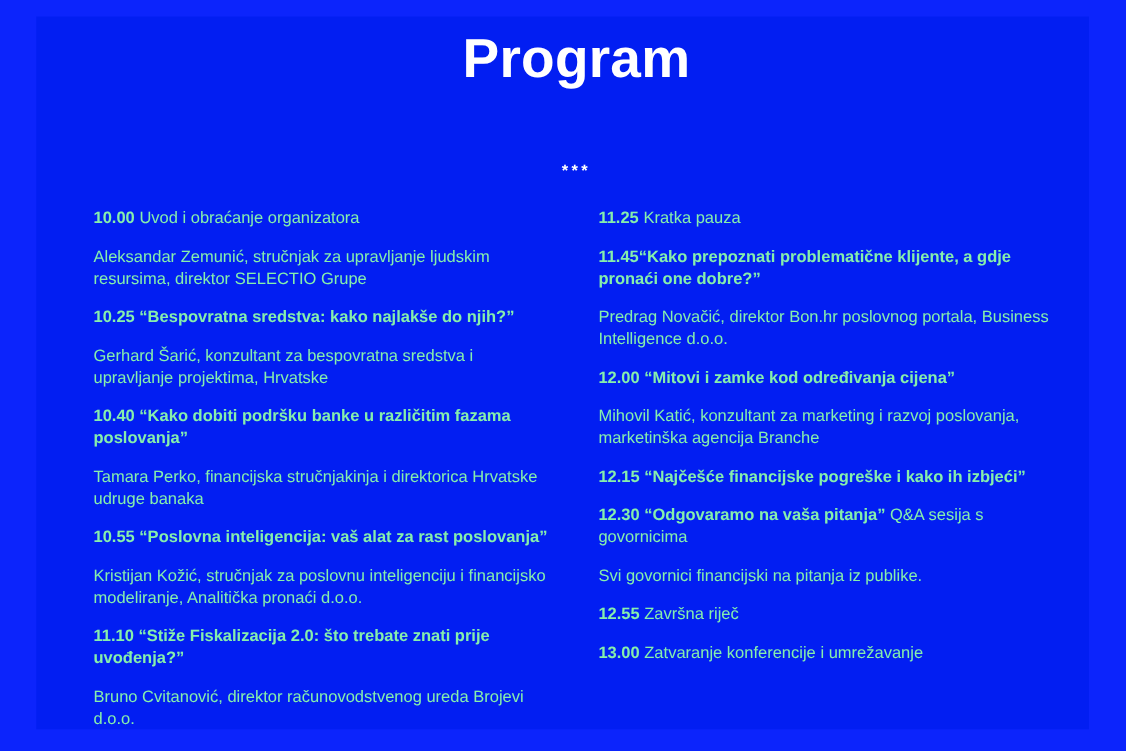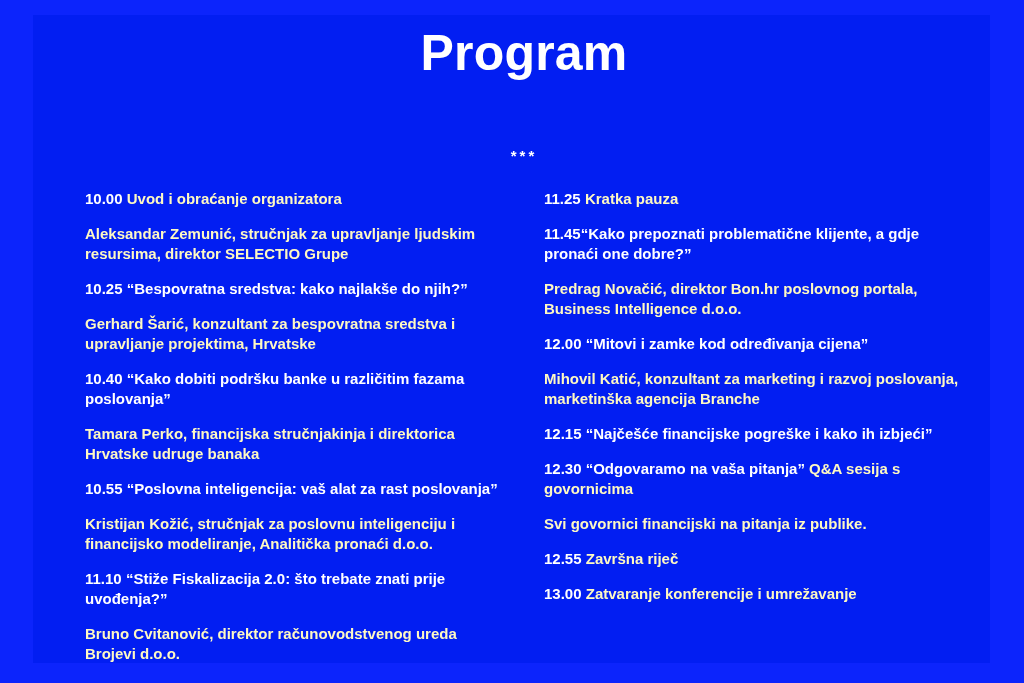--- a/index.html
+++ b/index.html
@@ -52,22 +52,22 @@
     grid-template-columns: 419px 419px;
     column-gap: 40px;
     align-items: start;
   }
   .entry {
     margin: 0 0 15px 0;
     font-size: 15px;
     line-height: 20px;
   }
   .entry:last-child { margin-bottom: 0; }
-  .seg-bold { font-weight: 700; color: #ffffff; }
-  .seg-reg  { font-weight: 700; color: #fef9c3; }
+  .seg-bold { font-weight: 700; color: #86efac; }
+  .seg-reg  { font-weight: 400; color: #86efac; }
 </style>
 </head>
 <body>
 
 <div class="panel">
   <div class="content">
     <h1 class="title">Program</h1>
     <div class="separator">***</div>
     <div class="columns">
       <div class="col">

